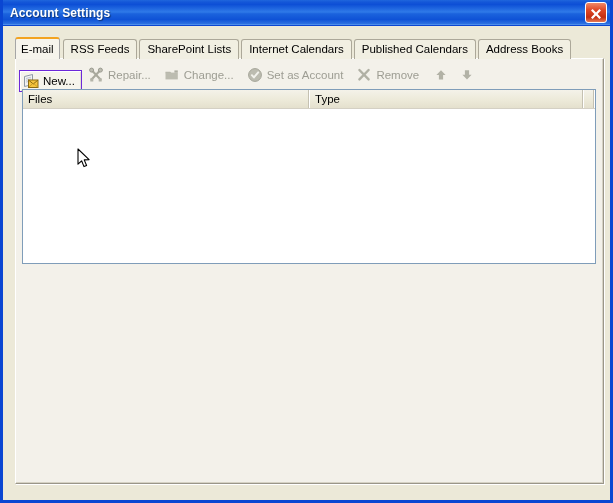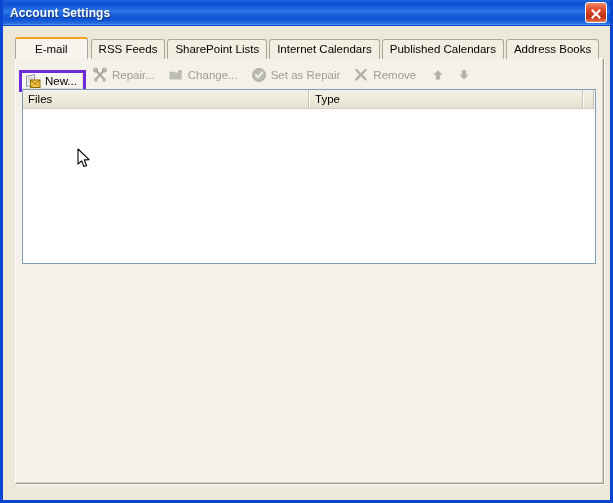--- a/index.html
+++ b/index.html
@@ -123,21 +123,21 @@
     cursor: default;
   }
   .tab.active {
     height: 22px;
     line-height: 20px;
     background: #f6f4ec;
     border-top: 2px solid #f3a320;
     border-left: 1px solid #a6a6a6;
     border-right: 1px solid #a6a6a6;
     z-index: 4;
-    padding: 0 19px;
+    padding: 0 5px;
     margin-right: 3px;
   }
 
   
   .tabpanel {
     position: absolute;
     left: 12px;
     top: 32px;
     width: 589px;
     height: 426px;
@@ -174,21 +174,21 @@
     padding: 0 6px 0 3px;
     margin-right: 2px;
     font-size: 11.5px;
     color: #9d9d93;
     border: 1px solid transparent;
     white-space: nowrap;
     cursor: default;
   }
   .tbtn.enabled { color: #000000; }
   .tbtn.hover {
-    border: 3px solid #6d28d9;
+    border: 1px solid #6d28d9;
     background: #f6f4ec;
     box-shadow: inset 1px 1px 0 #ffffff, inset -1px -1px 0 #e2dfd2;
     margin-top: 12px;
   }
   .tbtn .ticon {
     width: 16px;
     height: 16px;
     margin-right: 4px;
     flex: 0 0 16px;
     display: block;
@@ -329,21 +329,21 @@
           <span class="tlabel">Change...</span>
         </div>
 
         <div class="tbtn">
           <span class="ticon">
             <svg width="16" height="16" viewBox="0 0 16 16" aria-hidden="true">
               <circle cx="8" cy="8" r="6.4" fill="#bcbcb0" stroke="#a5a599" stroke-width="1"></circle>
               <path d="M4.9 8.2 L6.9 10.4 L11.2 5.4" fill="none" stroke="#f2f2ec" stroke-width="2" stroke-linecap="round" stroke-linejoin="round"></path>
             </svg>
           </span>
-          <span class="tlabel">Set as Repair</span>
+          <span class="tlabel">Set as Account</span>
         </div>
 
         <div class="tbtn">
           <span class="ticon">
             <svg width="16" height="16" viewBox="0 0 16 16" aria-hidden="true">
               <path d="M3.4 3.0 L12.6 12.4 M12.6 3.0 L3.4 12.4" stroke="#b0b0a4" stroke-width="2.4" stroke-linecap="round"></path>
             </svg>
           </span>
           <span class="tlabel">Remove</span>
         </div>

